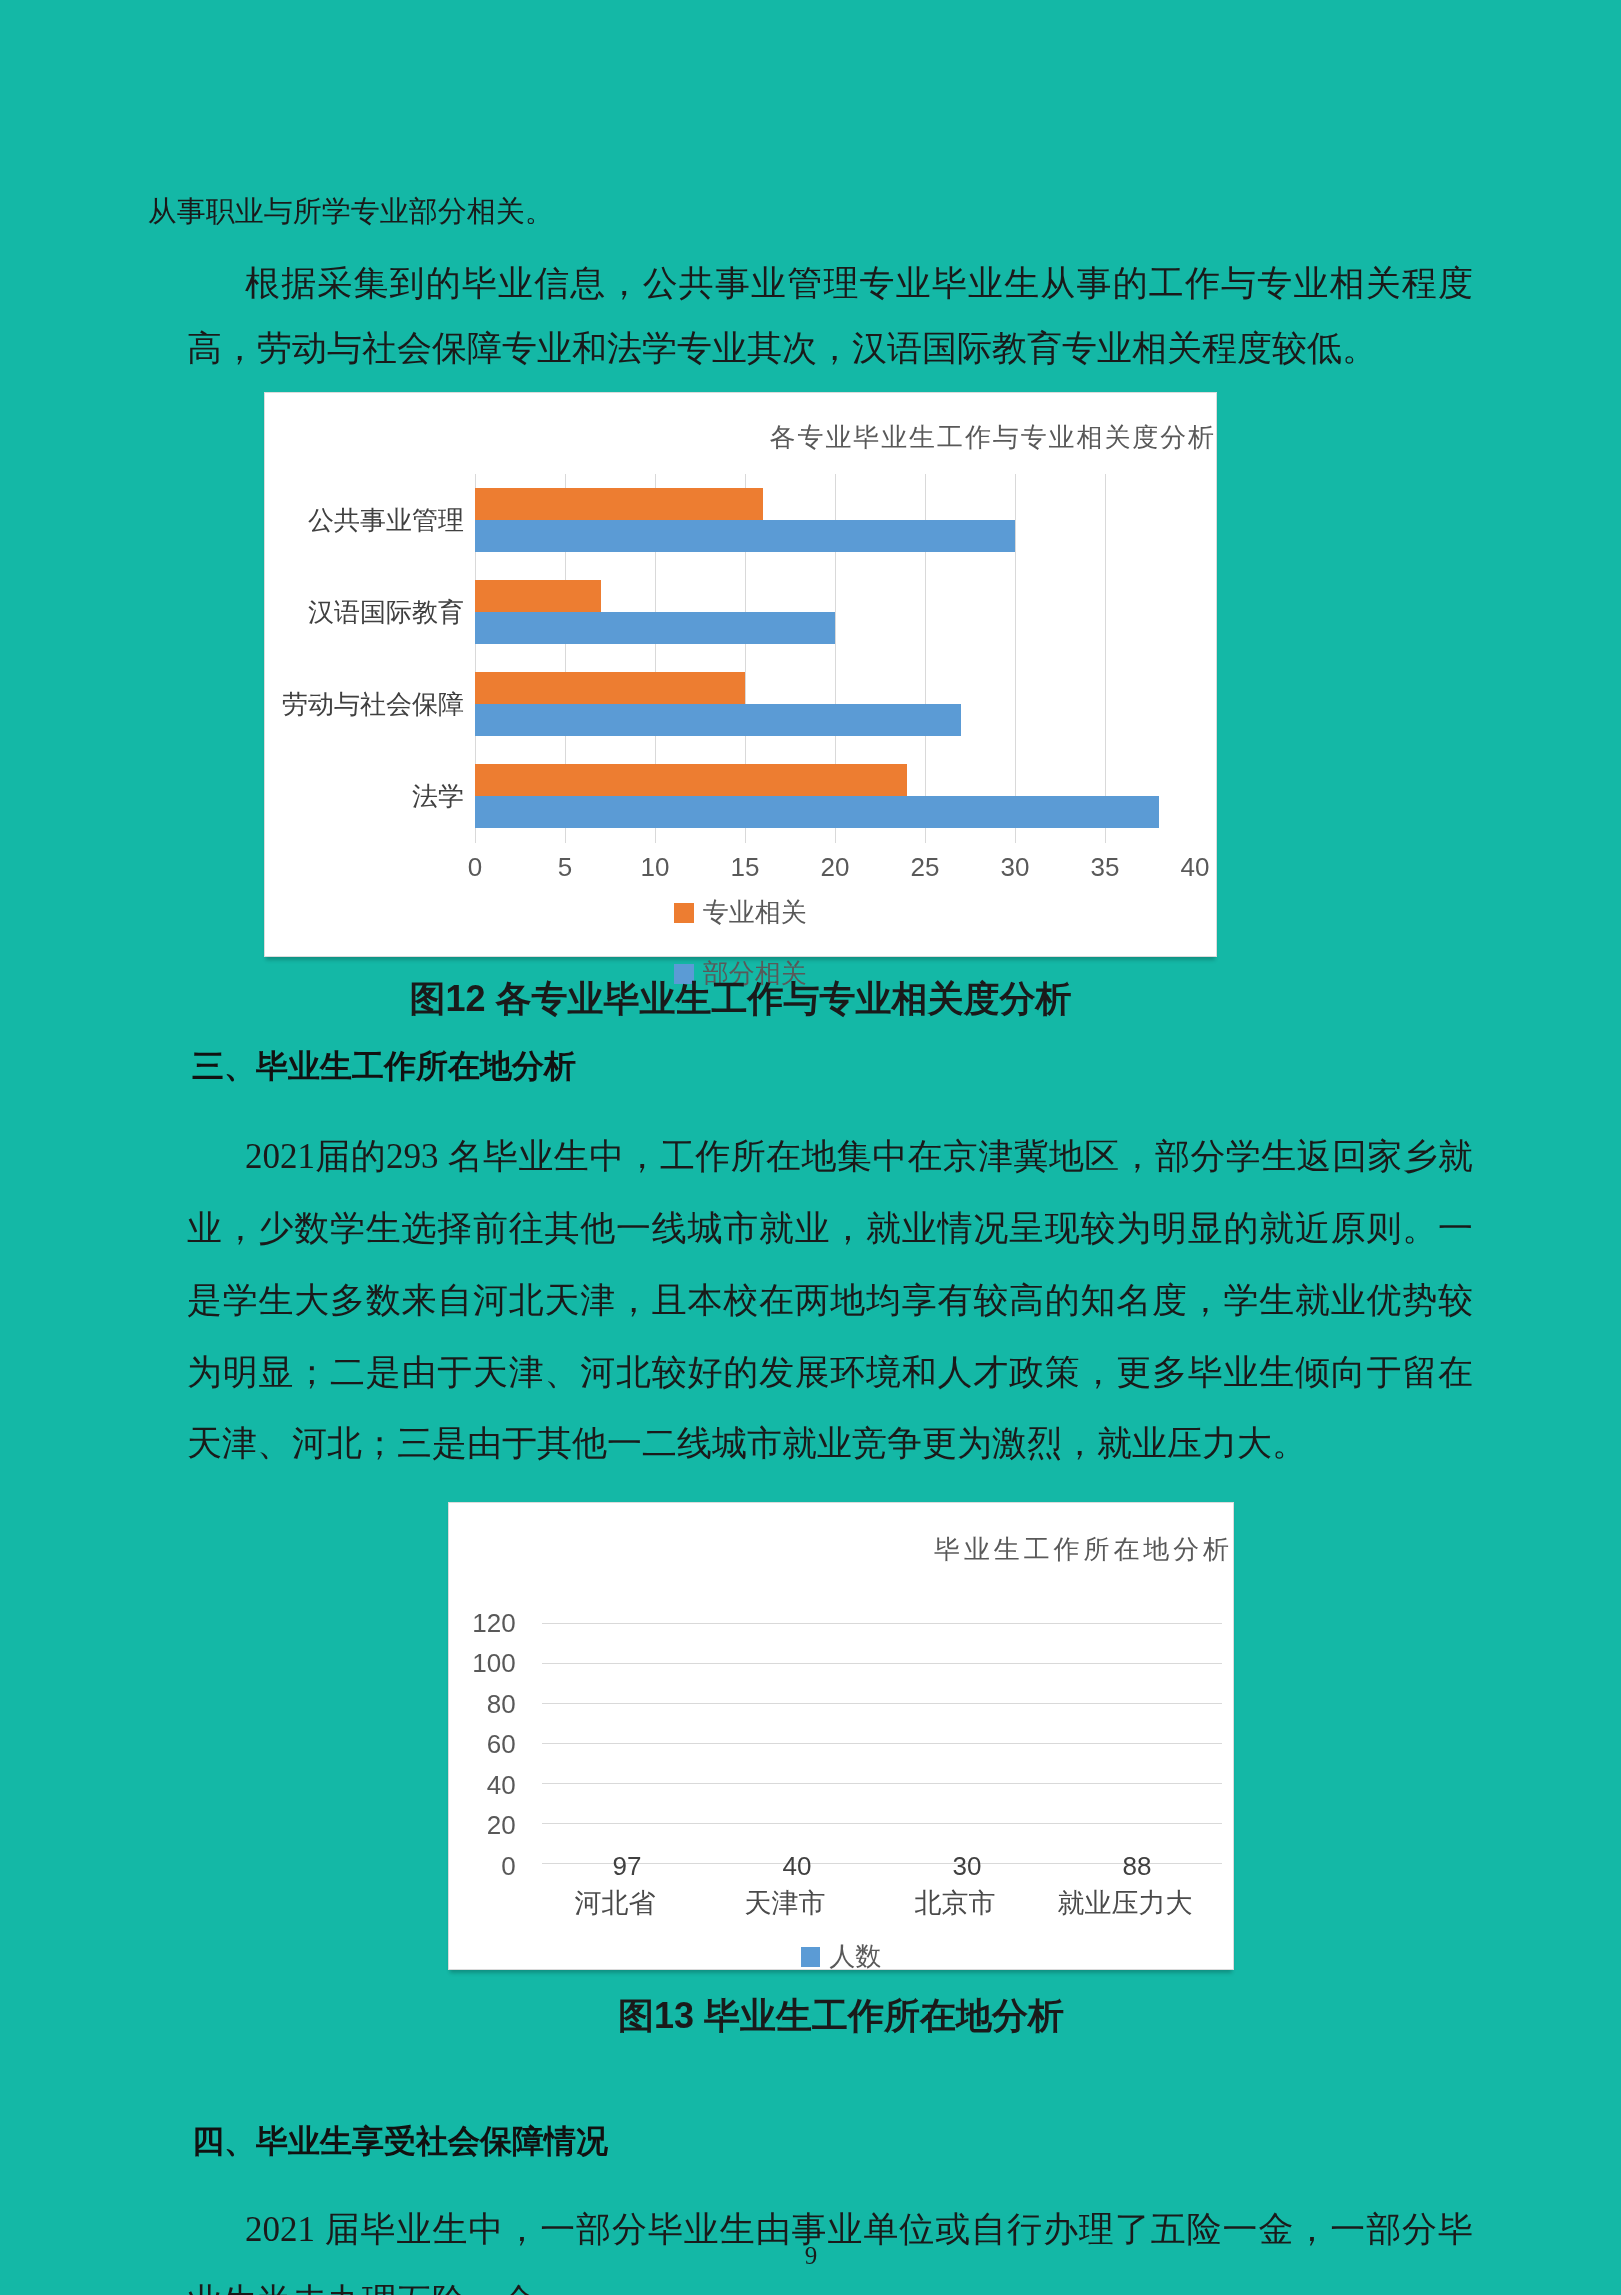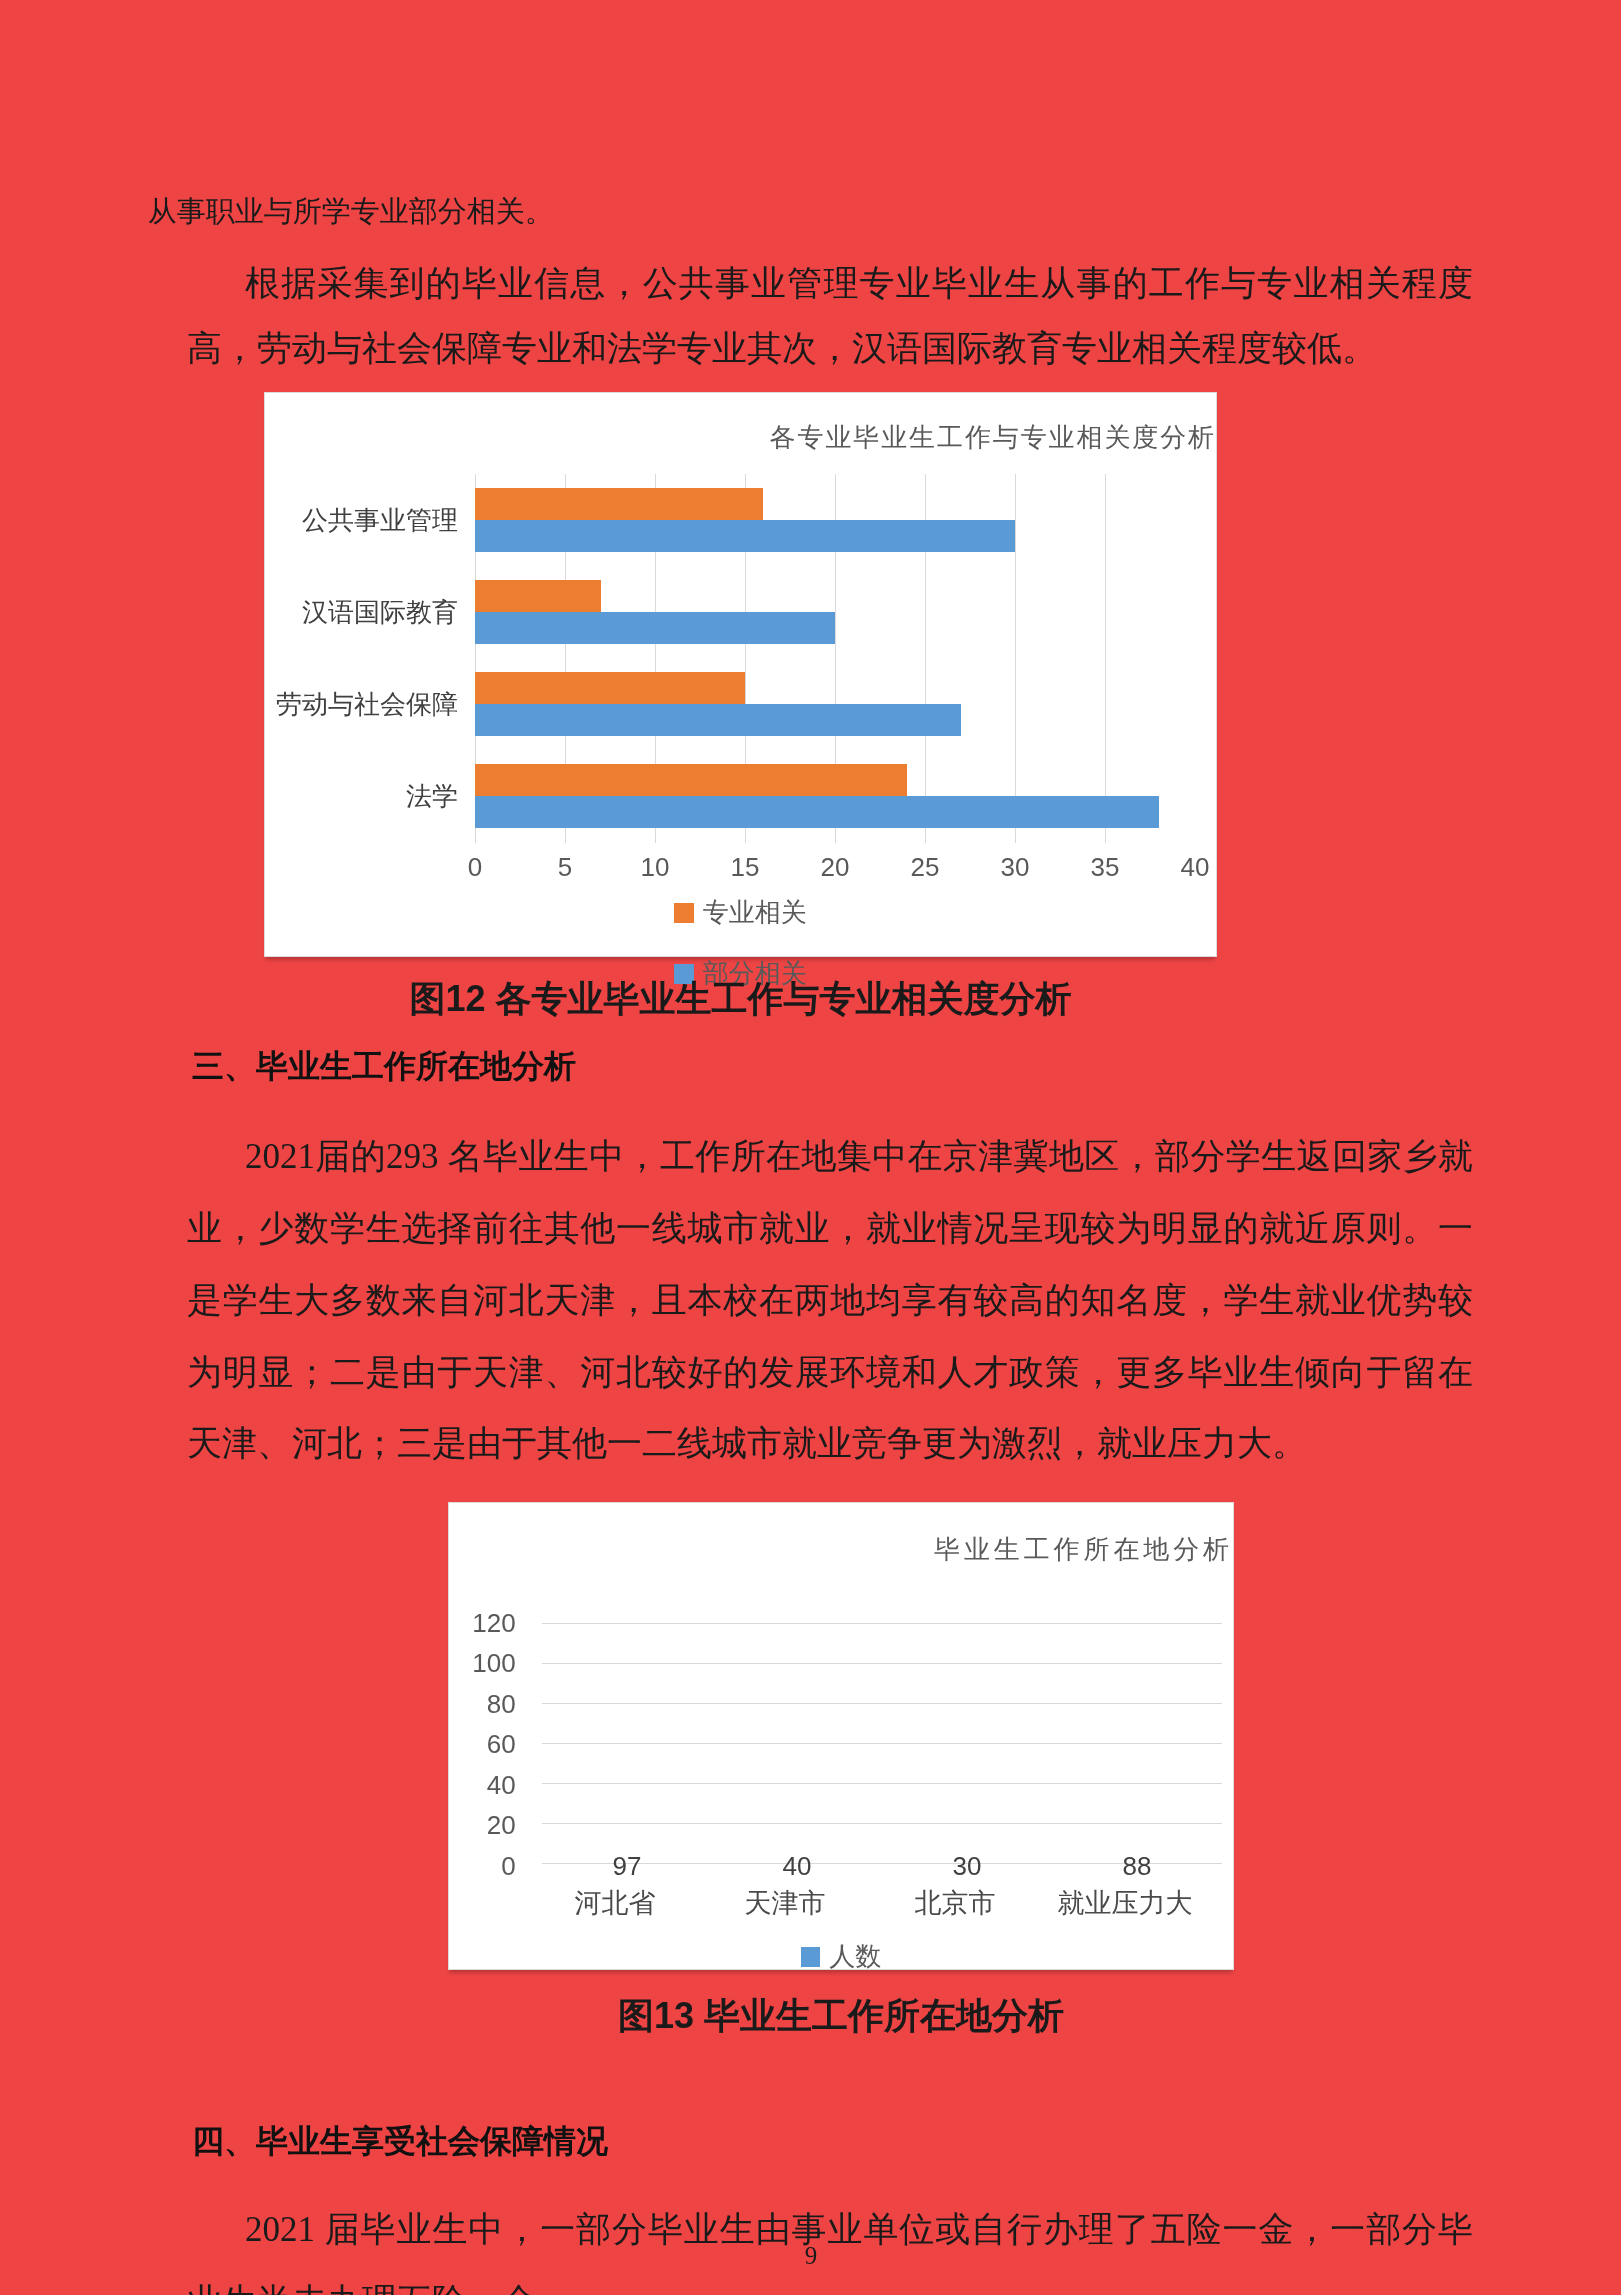--- a/index.html
+++ b/index.html
@@ -1,19 +1,19 @@
 <!DOCTYPE html>
 <html style="font-size:10.4px"><head>
 <meta charset="utf-8">
 <style>
   html,body{margin:0;padding:0;background:#ffffff;}
   .page{
     position:relative;
     width:1622px;height:2295px;
-    background:#ef4444;
+    background:#14b8a6;
     font-family:"Liberation Serif","DejaVu Serif",serif;
     color:#1a1a1a;
     overflow:hidden;
   }
   .content{padding:193px 139px 0 140px;}
 
   
   .p-lead{
     font-size:29px;line-height:1.25;margin:0 0 22px 7.8px;
   }
@@ -42,21 +42,21 @@
     text-align:right;color:#595959;font-size:26px;letter-spacing:1.9px;
   }
 
   
   .fig1{margin:10.4px 0 0 124px;width:953px;height:565px;}
   .fig1 .chart-title{margin-top:27px;}
   .c1-plot{display:flex;margin-top:19.5px;}
   .c1-labelcol{width:210px;box-sizing:border-box;}
   .c1-label{
     height:92px;display:flex;align-items:center;justify-content:flex-end;
-    padding-right:17px;box-sizing:border-box;
+    padding-right:11px;box-sizing:border-box;
     font-family:"Liberation Sans","DejaVu Sans",sans-serif;
     font-size:26px;color:#404040;
   }
   .c1-barsarea{
     position:relative;width:720px;height:369px;
     background-image:repeating-linear-gradient(90deg,#d9d9d9 0,#d9d9d9 1.3px,transparent 1.3px,transparent 90px);
   }
   .c1-group{height:92px;display:flex;flex-direction:column;justify-content:center;}
   .c1-bar{height:32px;}
   .c1-xaxis{

